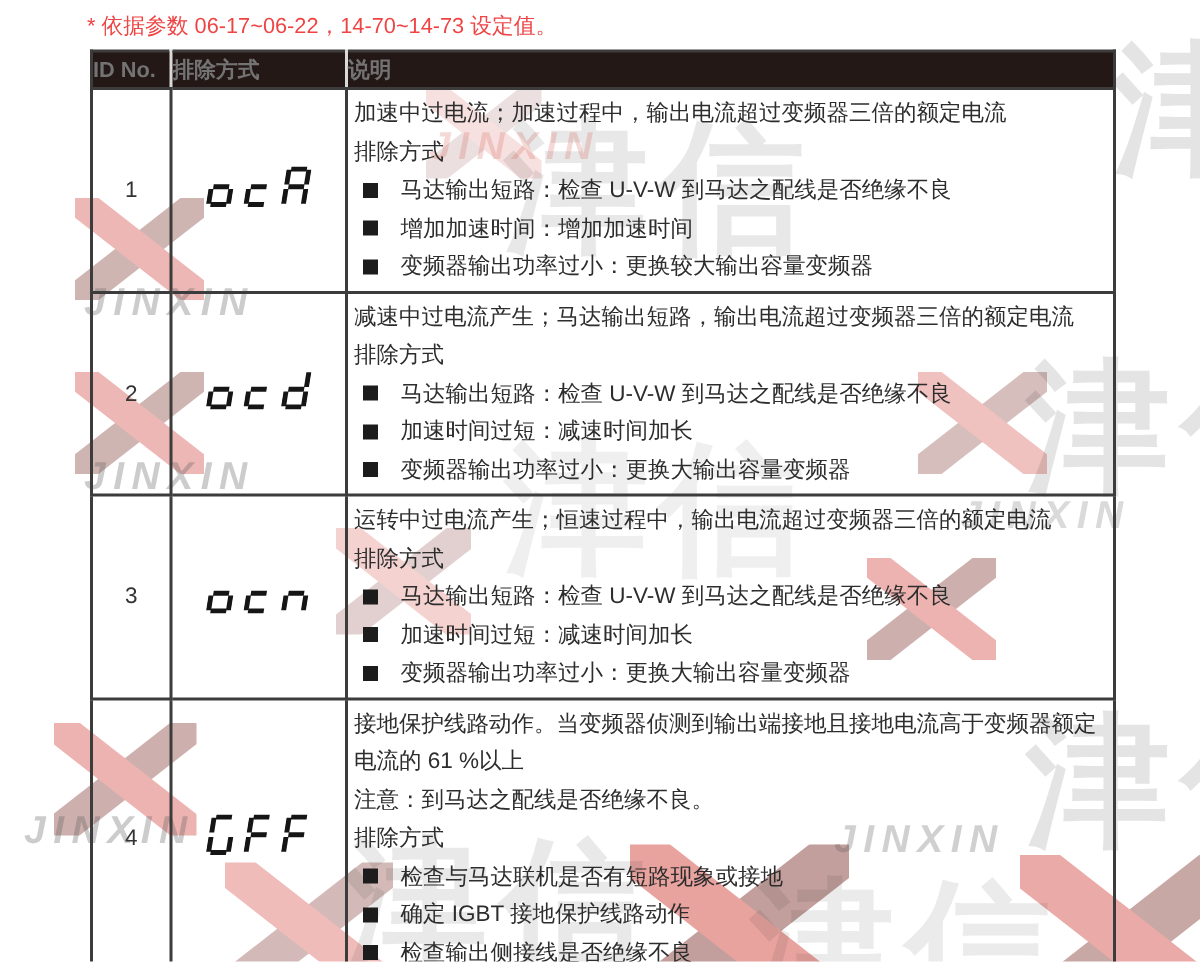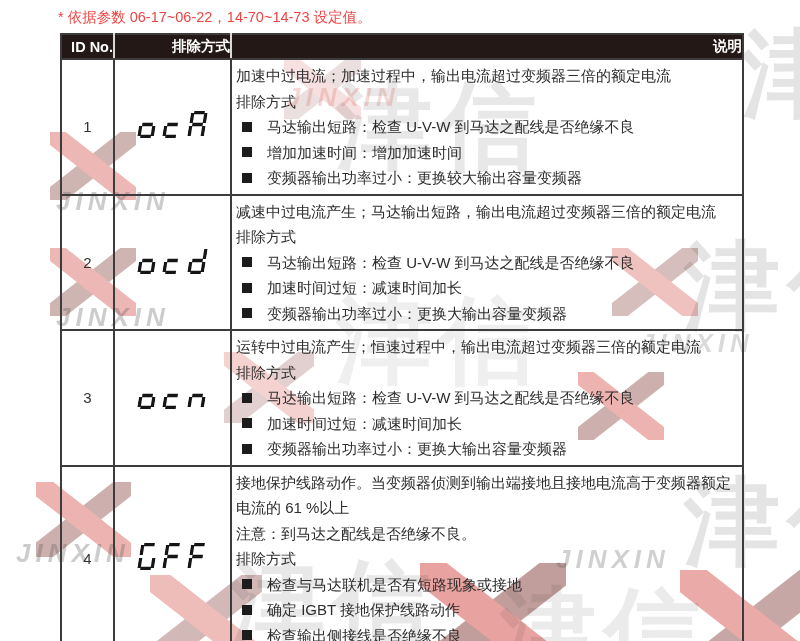--- a/index.html
+++ b/index.html
@@ -18,22 +18,22 @@
   
   .note{position:absolute;left:58px;top:8px;z-index:2;font-size:14.5px;color:#ef4444;margin:0;}
   
   table.fault-table{
     position:absolute;left:60px;top:33px;z-index:1;width:682px;
     border-collapse:collapse;table-layout:fixed;border:2px solid #3c3c3c;
     background:transparent;
   }
   col.c-id{width:53px;}  col.c-disp{width:117px;}  col.c-desc{width:512px;}
   thead th{
-    background:#231815;color:#ffffff;font-size:14.5px;font-weight:bold;
-    height:21px;padding:1px 0;border-bottom:2px solid #3c3c3c;text-align:right;margin-left:12px;
+    background:#231815;color:#737373;font-size:14.5px;font-weight:bold;
+    height:21px;padding:1px 0;border-bottom:2px solid #3c3c3c;text-align:left;margin-left:12px;
   }
   thead th.sep{border-right:2px solid #d9d9d9;}
   tbody td{border:2px solid #3c3c3c;background:transparent;vertical-align:middle;}
   td.cell-id{text-align:center;font-size:15px;color:#333;}
   td.cell-disp{text-align:center;}
   td.cell-desc{vertical-align:top;padding:3px 10px 3px 4px;font-size:15px;color:#2d2d2d;}
   tr.r-normal{height:126px;} tr.r-tall{height:172px;}
   .line{line-height:25.5px;}
   .line.bullet{display:flex;align-items:flex-end;padding-left:6px;}
   .bullet-sq{width:10px;height:10px;background:#1c1c1c;flex:0 0 10px;

